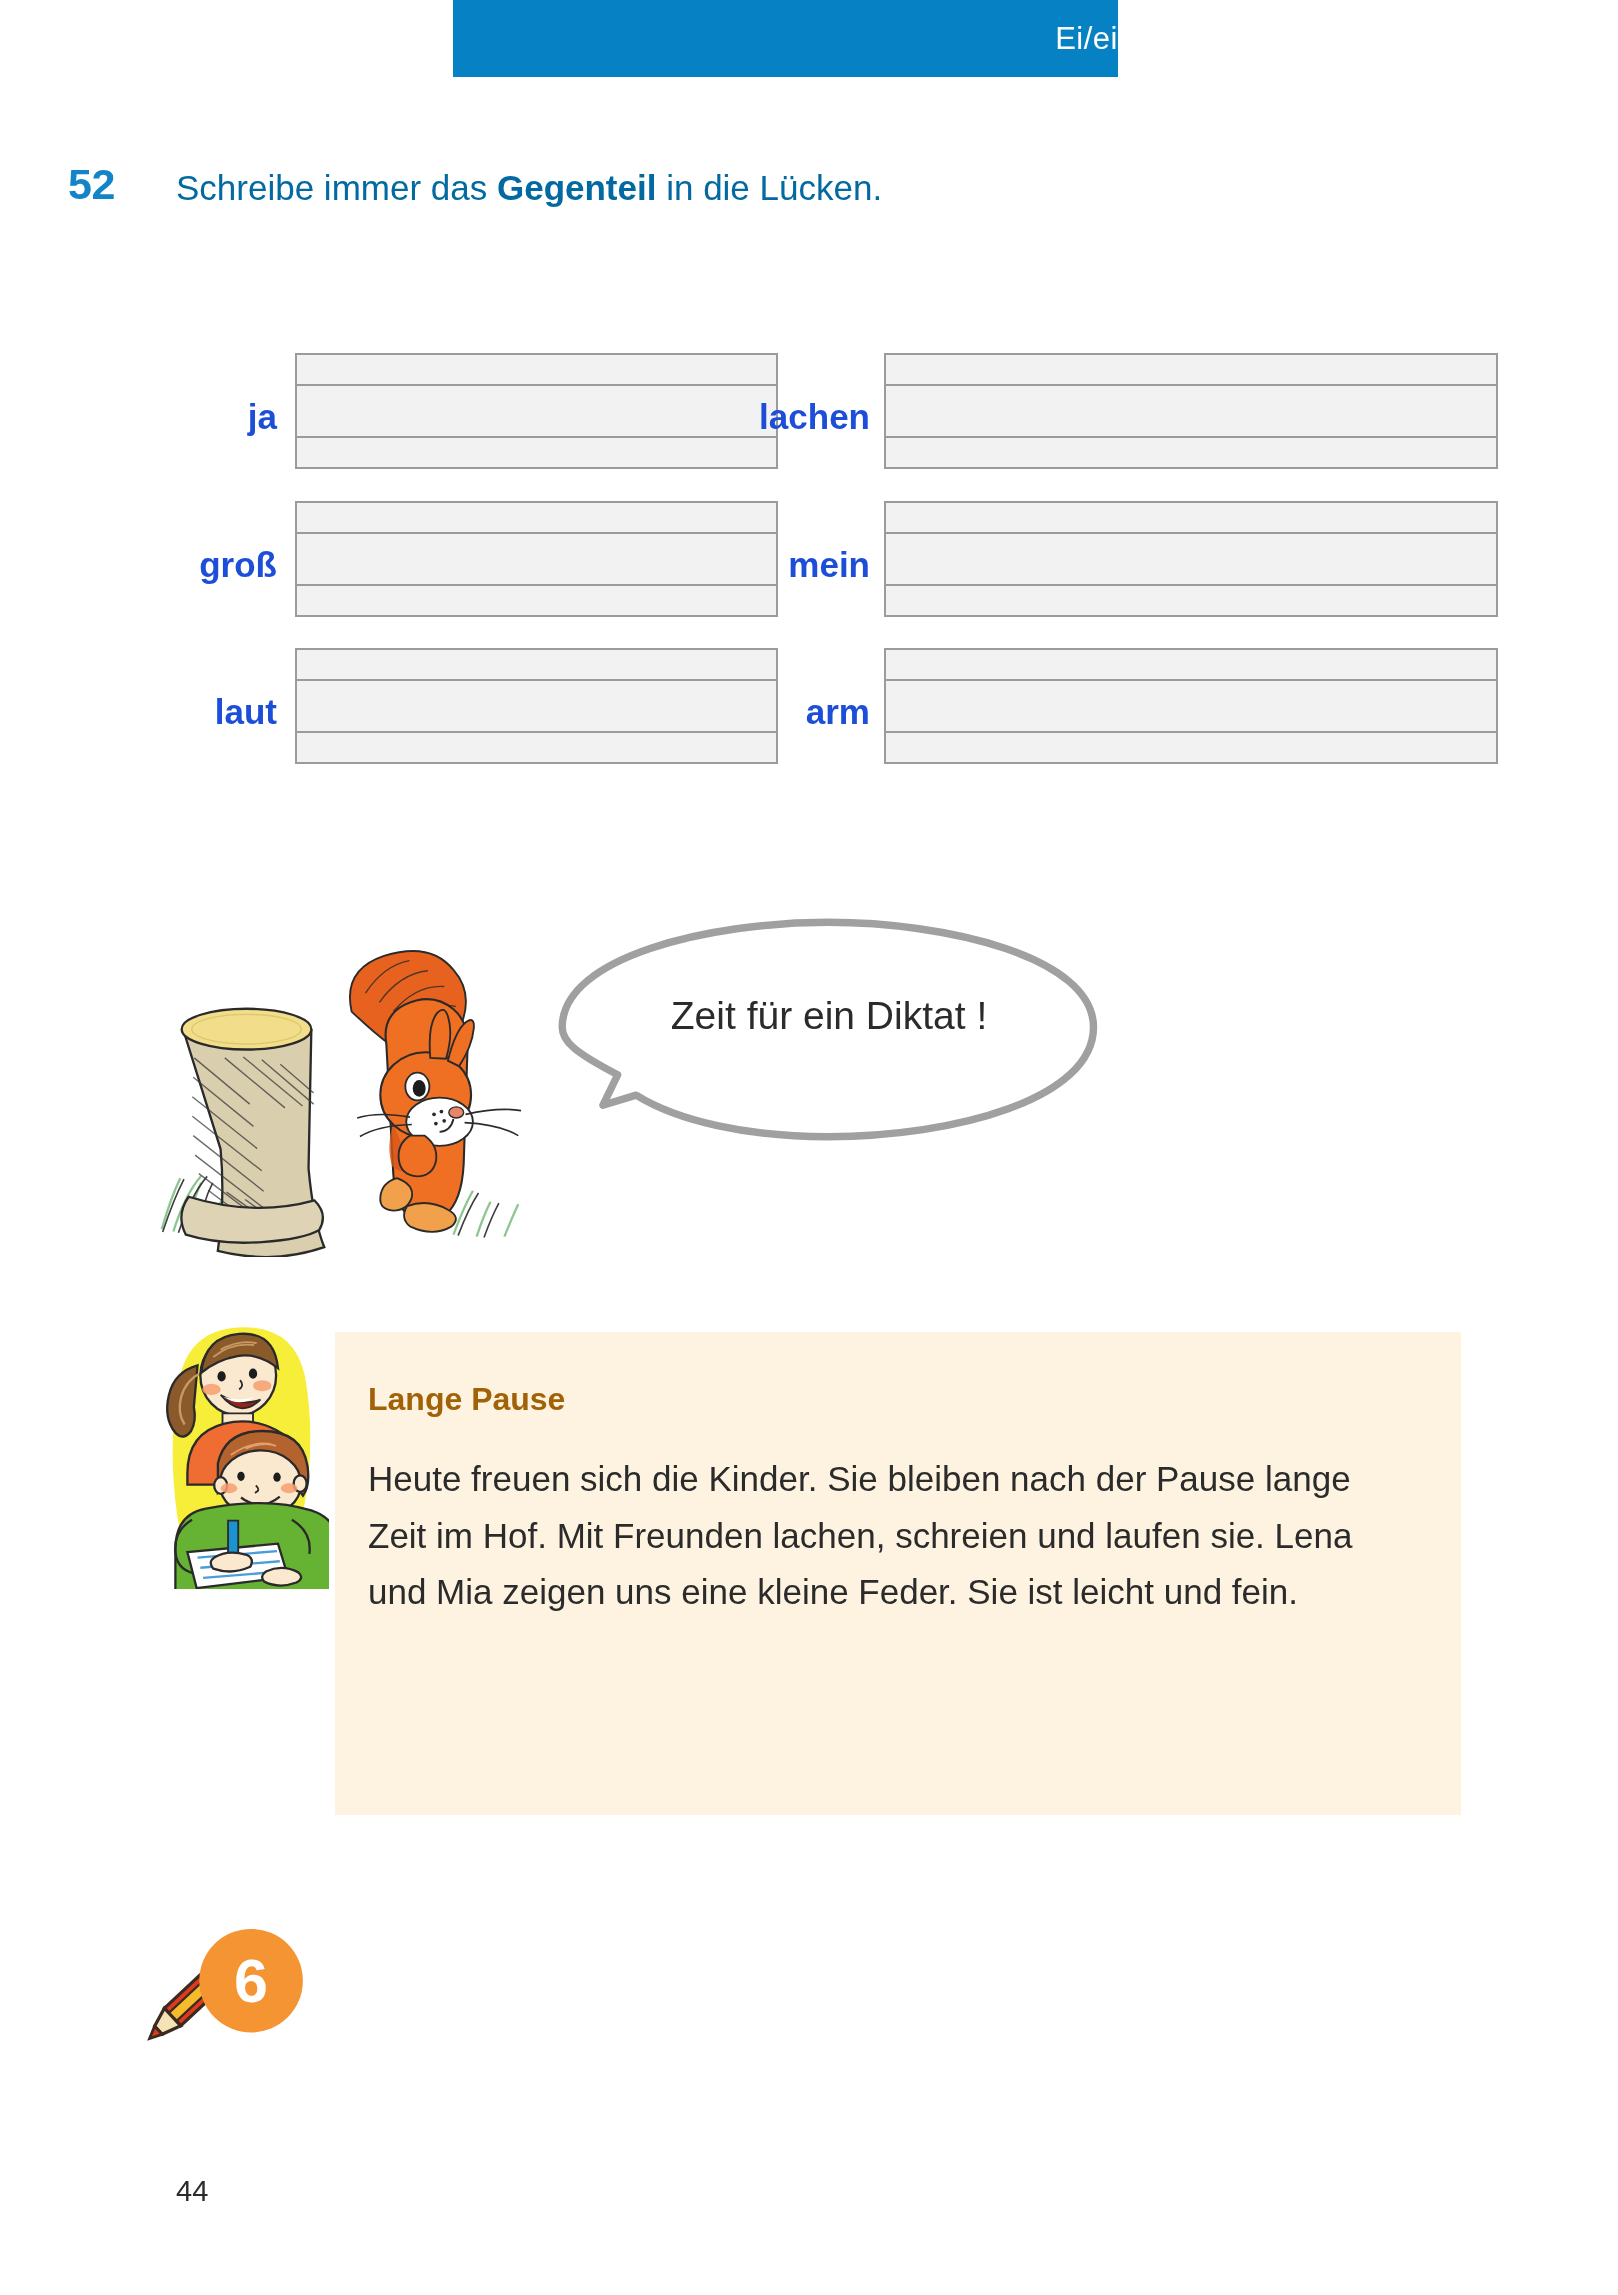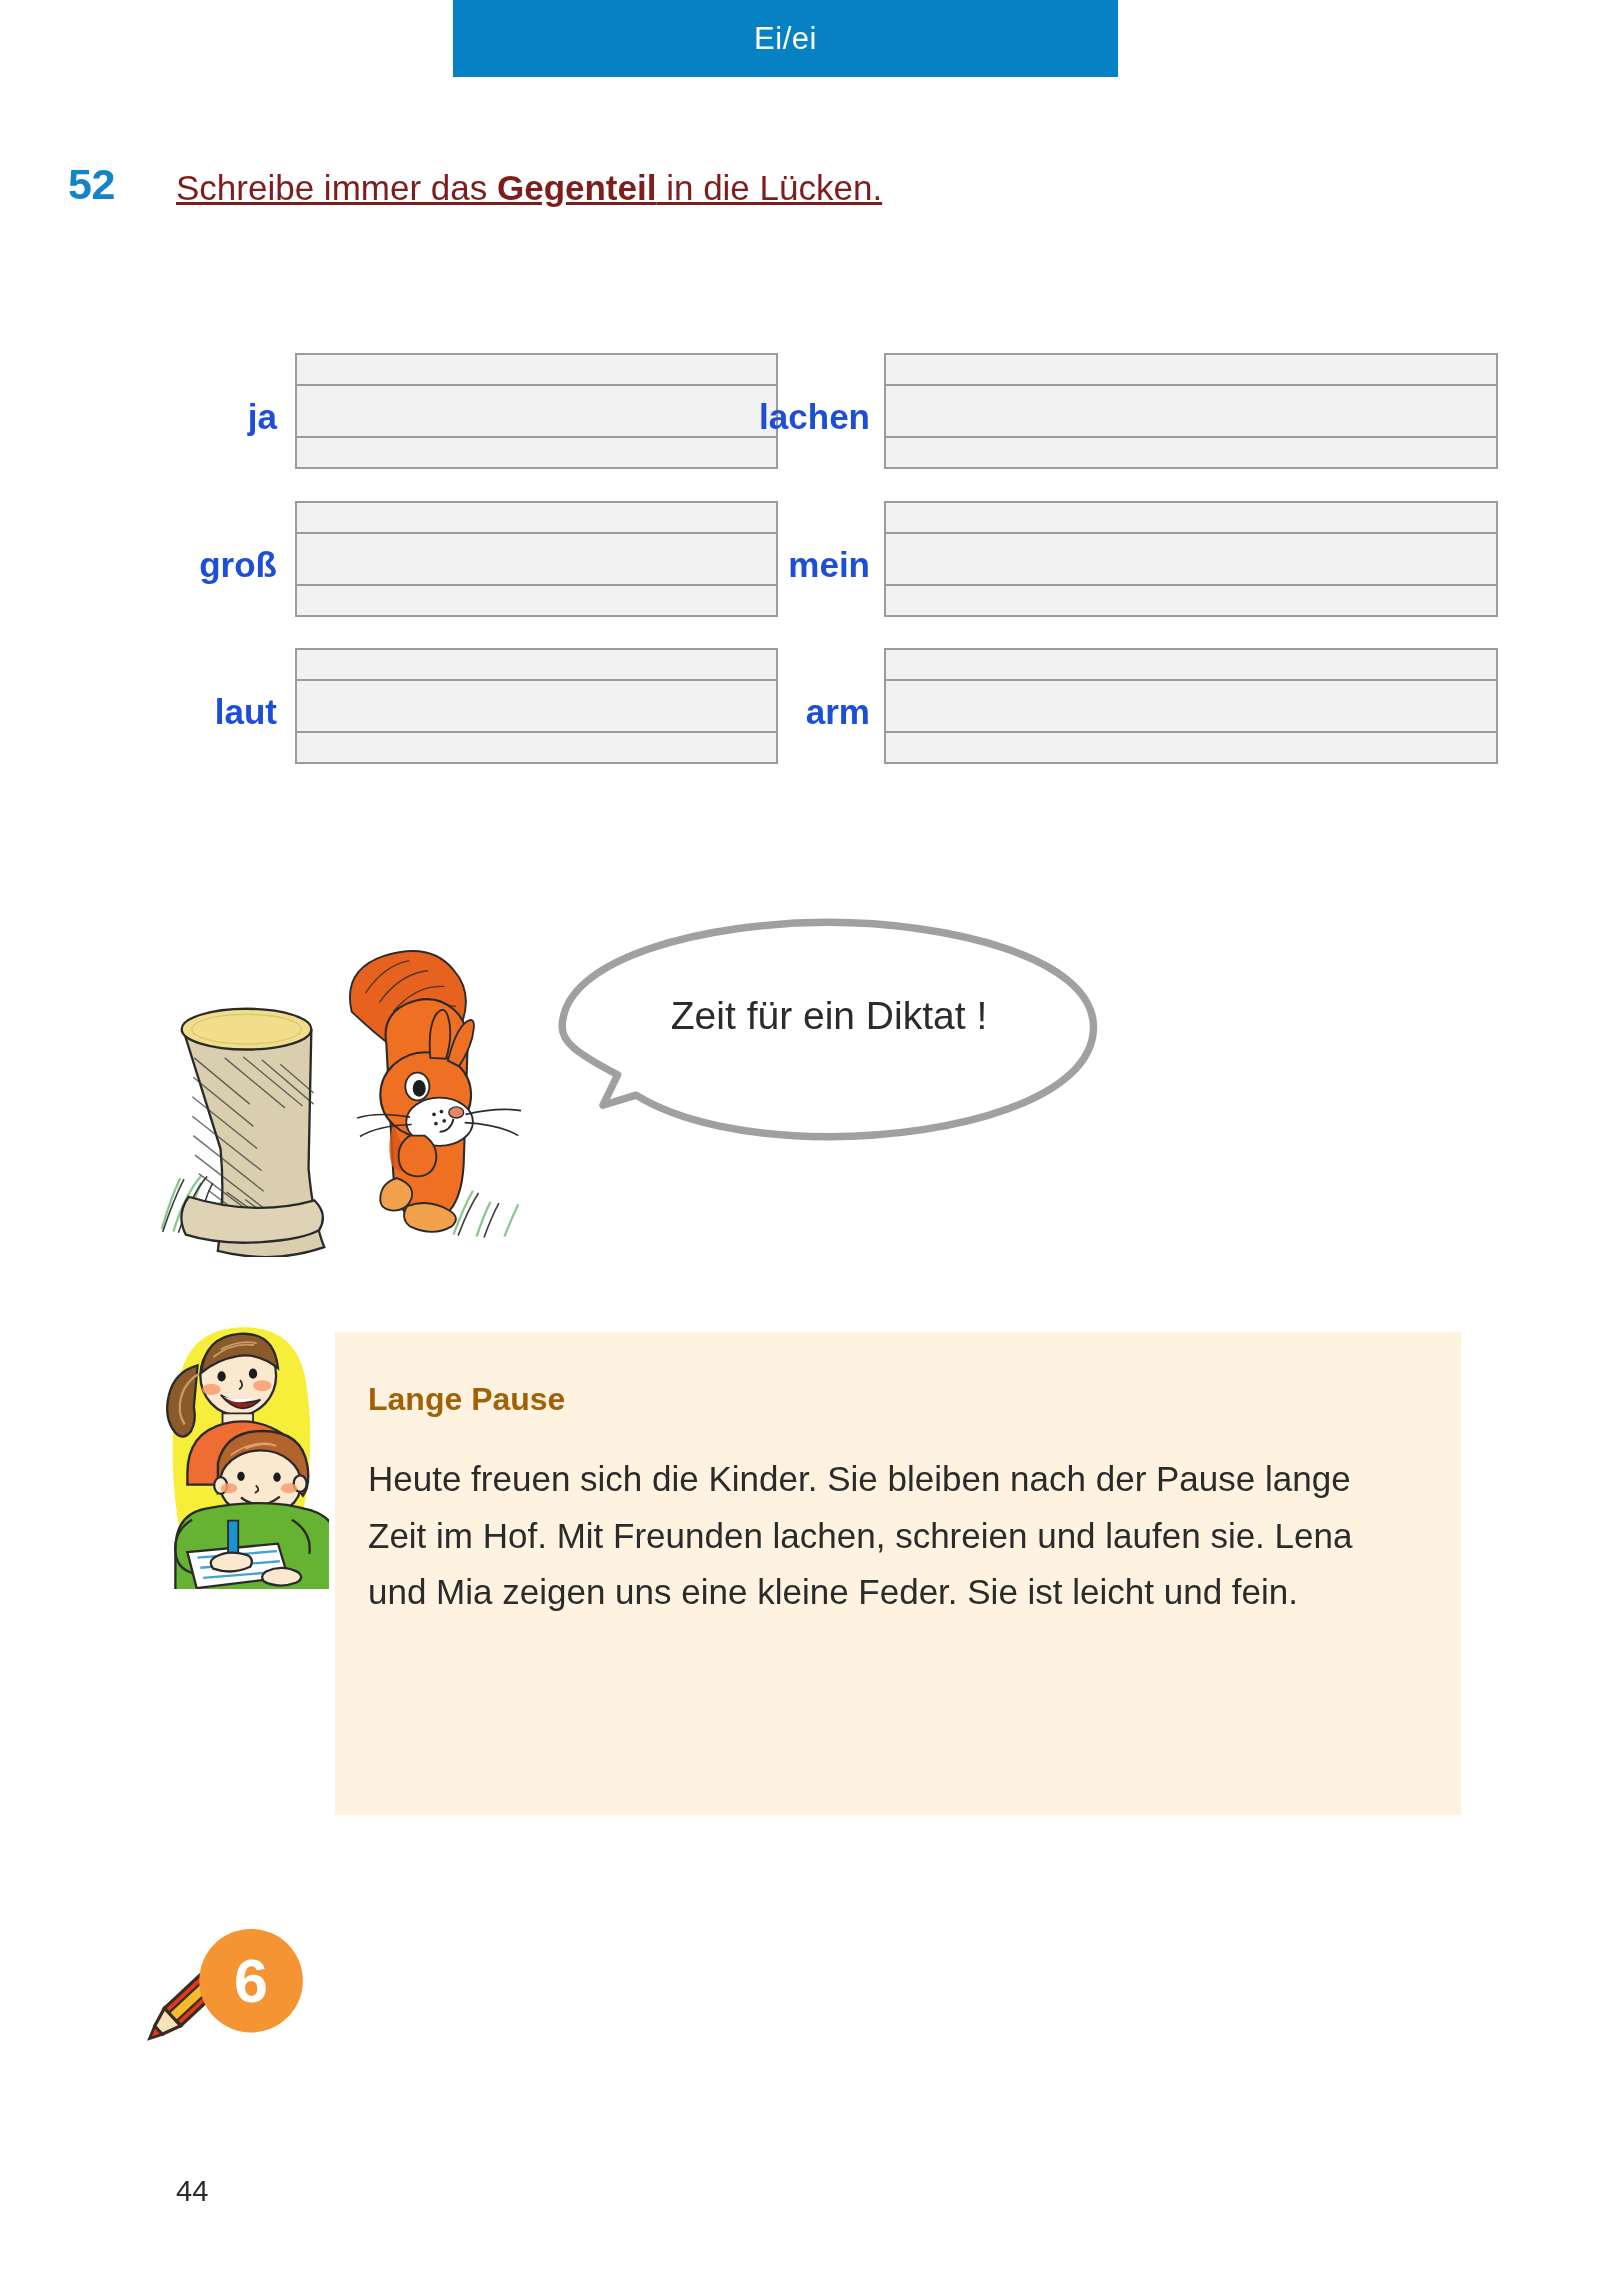--- a/index.html
+++ b/index.html
@@ -10,21 +10,21 @@
     position:relative;
     overflow:hidden;
     -webkit-font-smoothing:antialiased;
   }
 
   
   .chapter-tab{
     position:absolute;
     left:453px; top:0; width:665px; height:77px;
     background:#0581c4;
-    display:flex; align-items:center; justify-content:center;
+    display:flex; align-items:center; justify-content:flex-end;
   }
   .chapter-tab span{
     color:#ffffff;
     font-size:31px;
     letter-spacing:0.5px;
     font-weight:400;
   }
 
   
   .ex-number{
@@ -33,23 +33,22 @@
     font-size:43px; font-weight:700;
     color:#1384c8;
     letter-spacing:-0.5px;
   }
   .ex-text{
     position:absolute;
     left:176px; top:163px;
     width:1296px;
     font-size:35px;
     line-height:1.45;
-    color:#7f1d1d;
+    color:#0369a1;
     font-weight:400;
-    text-decoration:underline;
   }
   .ex-text b{font-weight:700;}
 
   
   .rows{position:absolute; left:0; top:0; width:100%;}
   .row{position:absolute; height:120px;}
   .word{
     position:absolute;
     font-size:35px;
     color:#1d4ed8;

